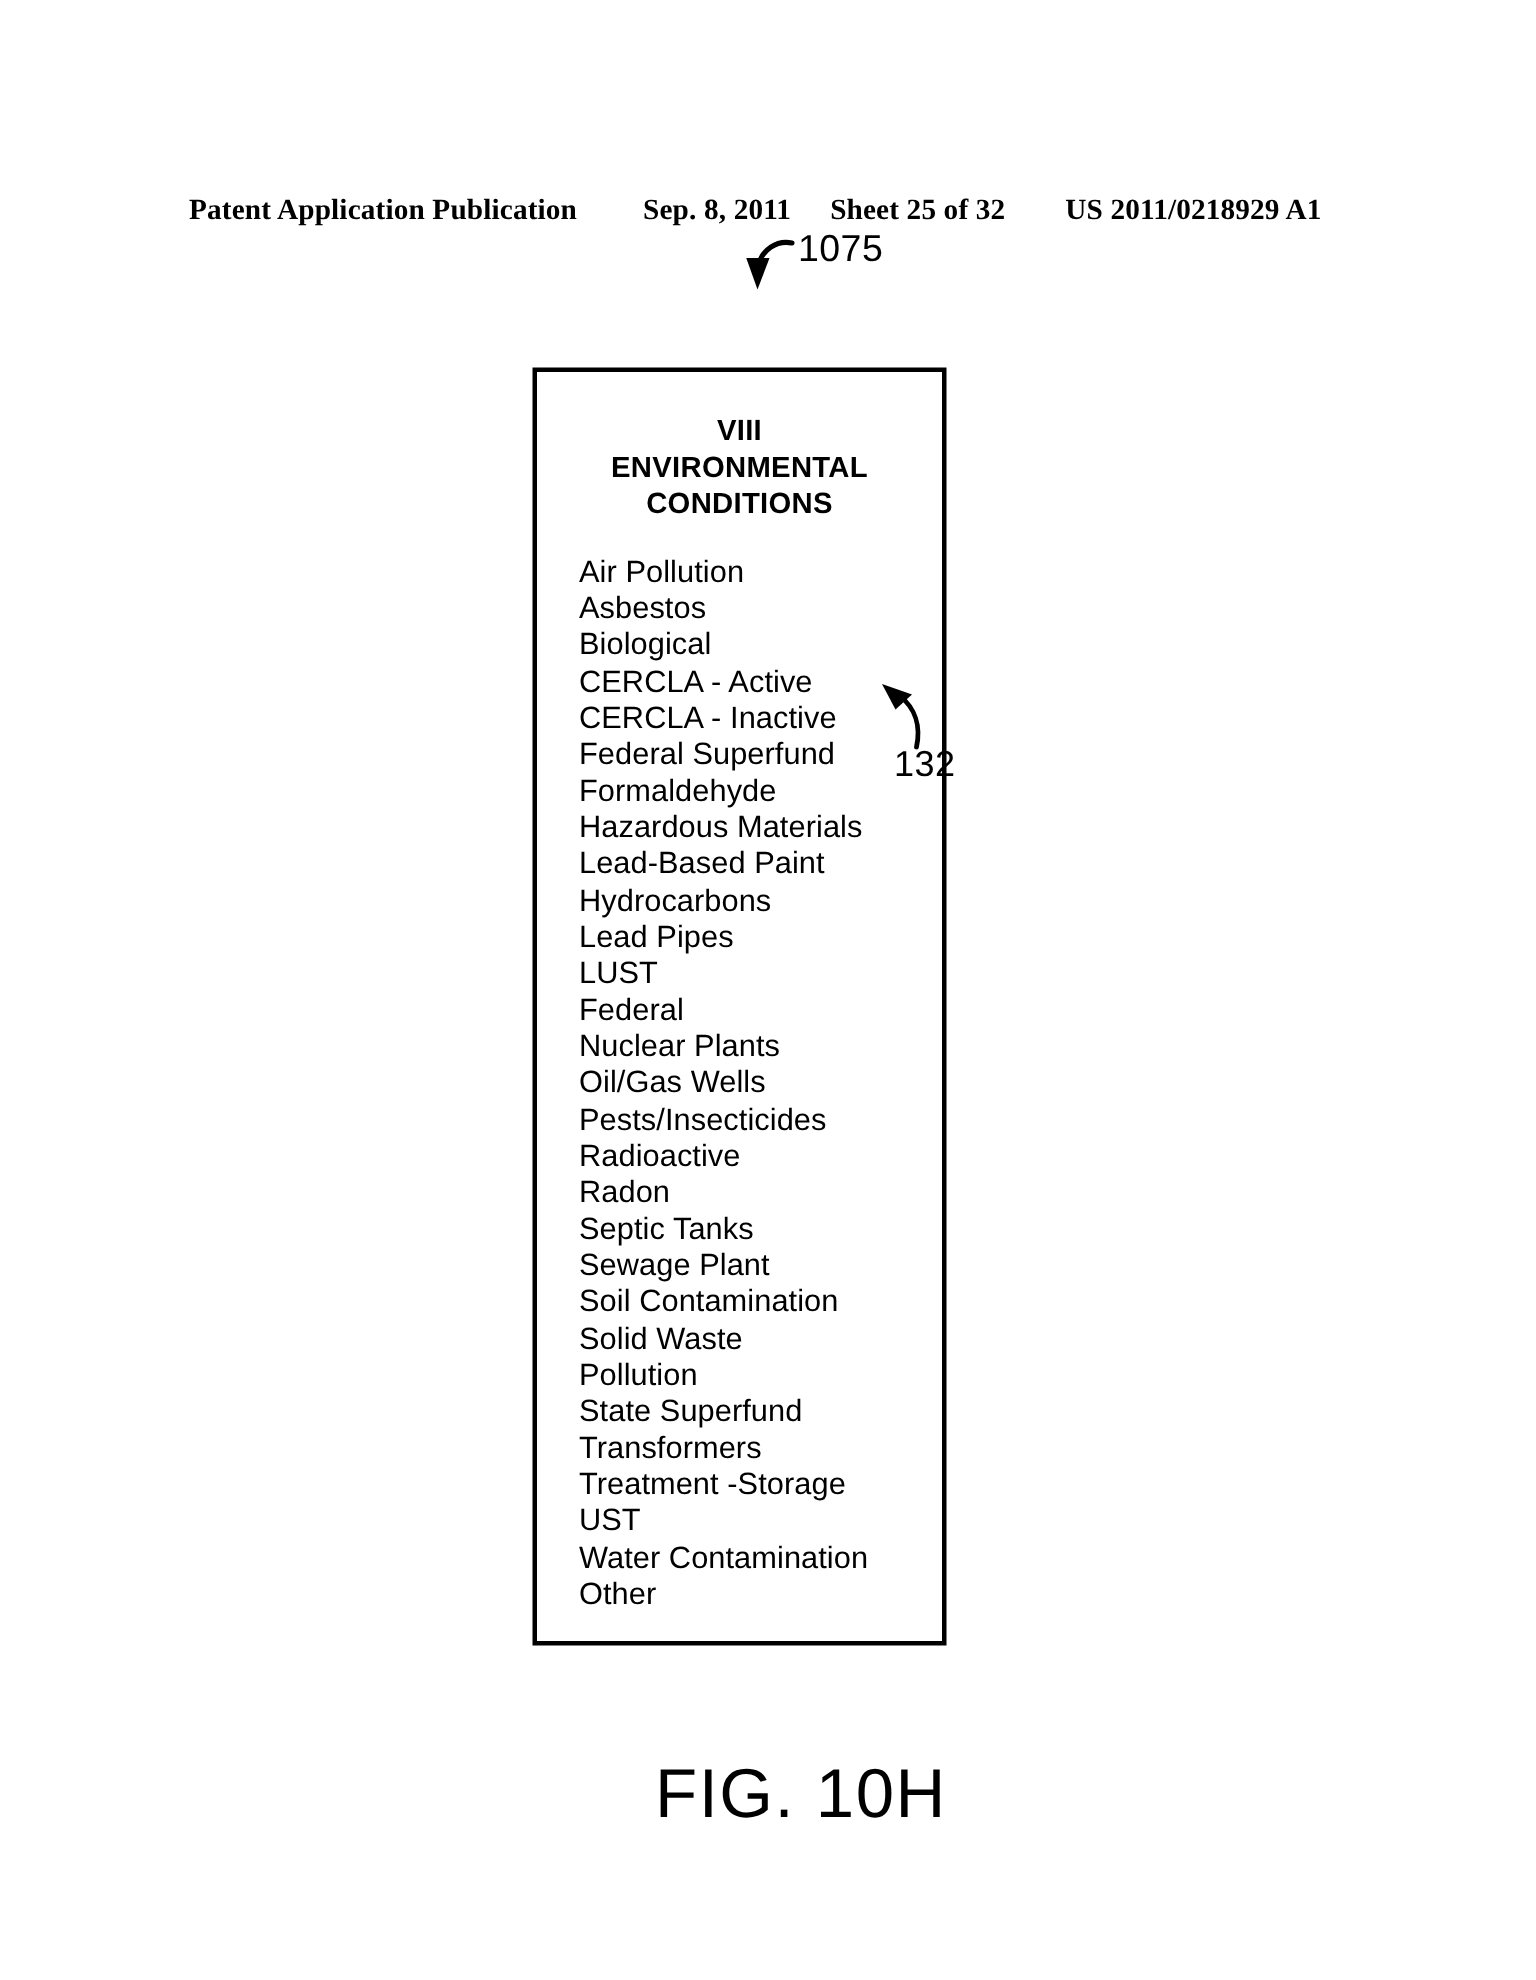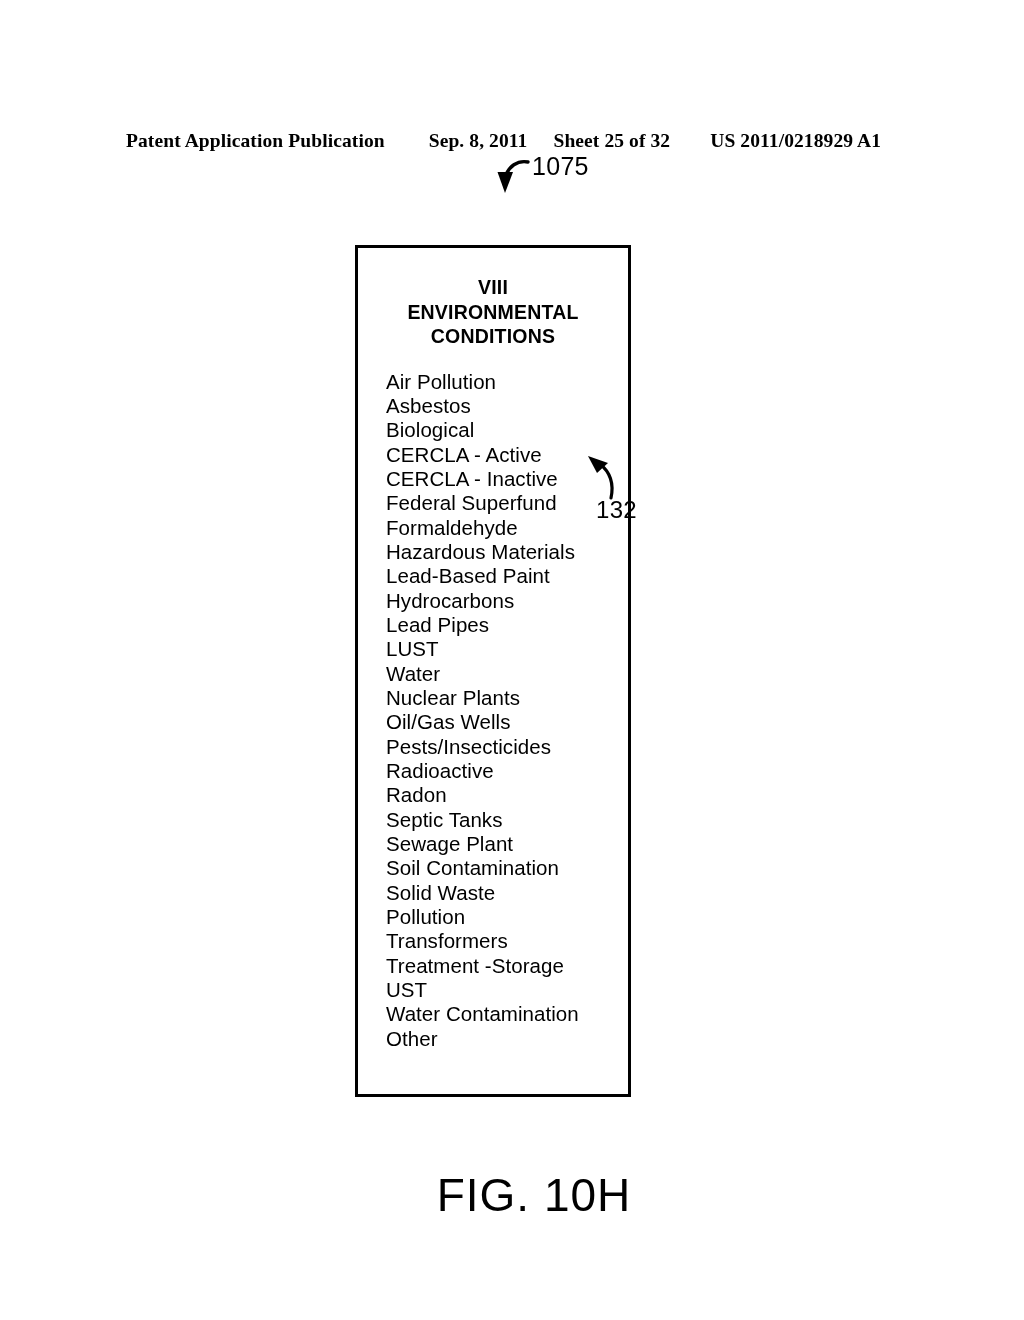--- a/index.html
+++ b/index.html
@@ -162,31 +162,32 @@
     <li>Biological</li>
     <li>CERCLA - Active</li>
     <li>CERCLA - Inactive</li>
     <li>Federal Superfund</li>
     <li>Formaldehyde</li>
     <li>Hazardous Materials</li>
     <li>Lead-Based Paint</li>
     <li>Hydrocarbons</li>
     <li>Lead Pipes</li>
     <li>LUST</li>
-    <li>Water</li>
+    <li>Federal</li>
     <li>Nuclear Plants</li>
     <li>Oil/Gas Wells</li>
     <li>Pests/Insecticides</li>
     <li>Radioactive</li>
     <li>Radon</li>
     <li>Septic Tanks</li>
     <li>Sewage Plant</li>
     <li>Soil Contamination</li>
     <li>Solid Waste</li>
     <li>Pollution</li>
+    <li>State Superfund</li>
     <li>Transformers</li>
     <li>Treatment -Storage</li>
     <li>UST</li>
     <li>Water Contamination</li>
     <li>Other</li>
   </ul>
 </div>
 
 <div class="callout-132">
   <svg width="90" height="80" viewBox="0 0 90 80">

